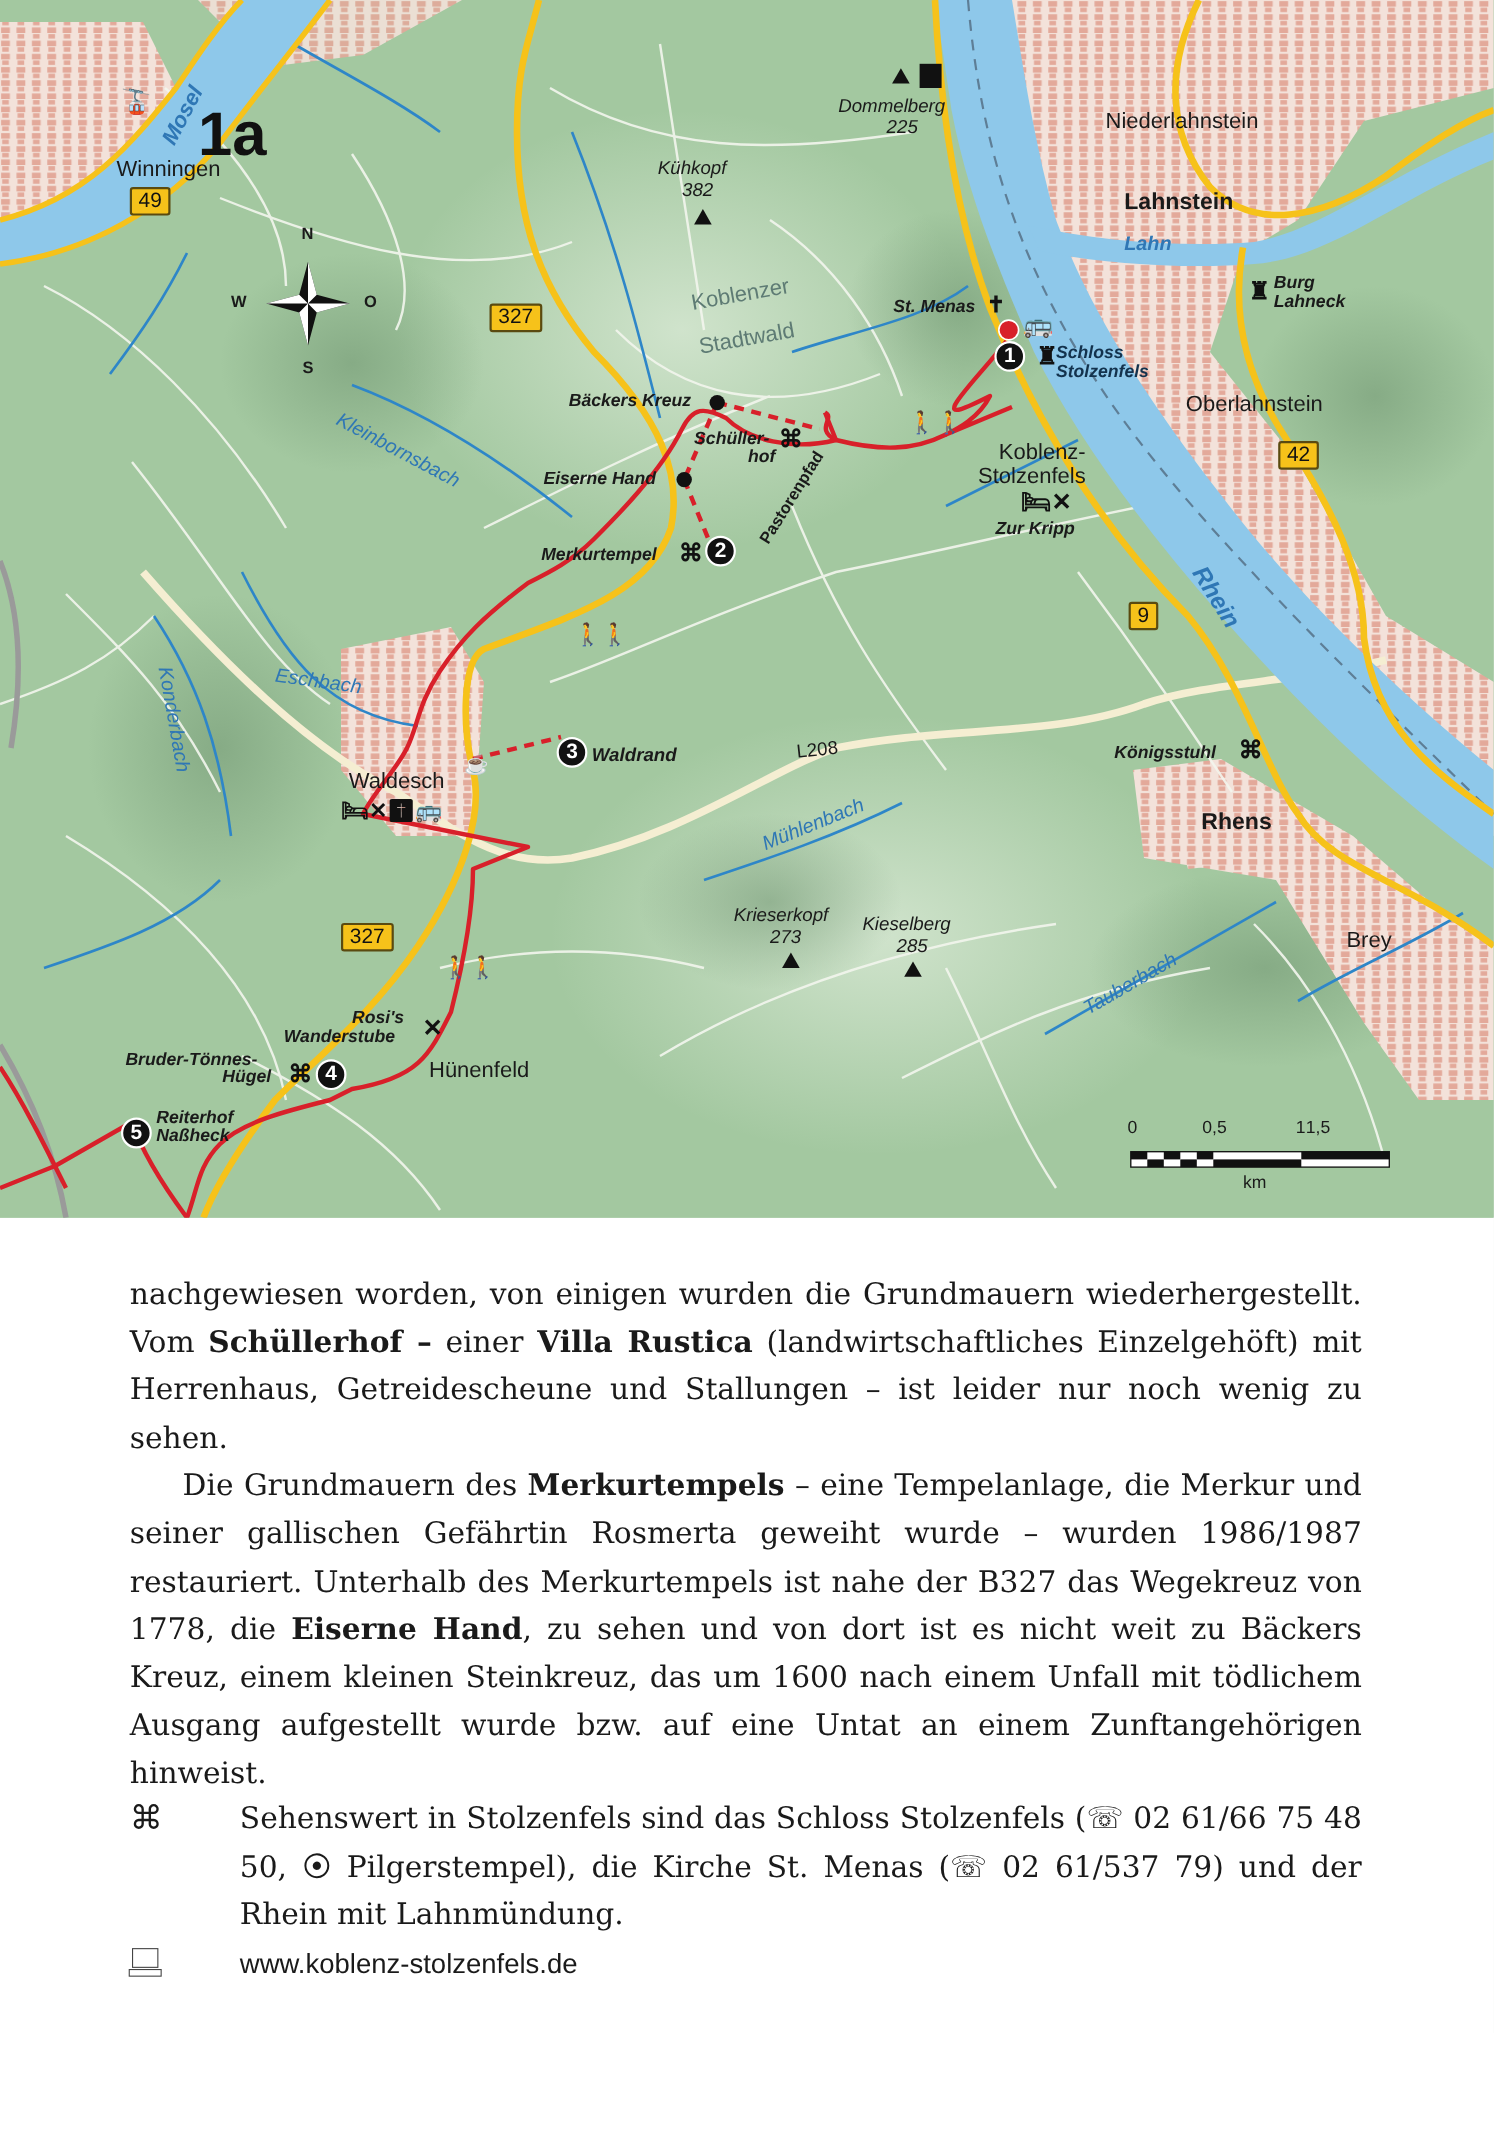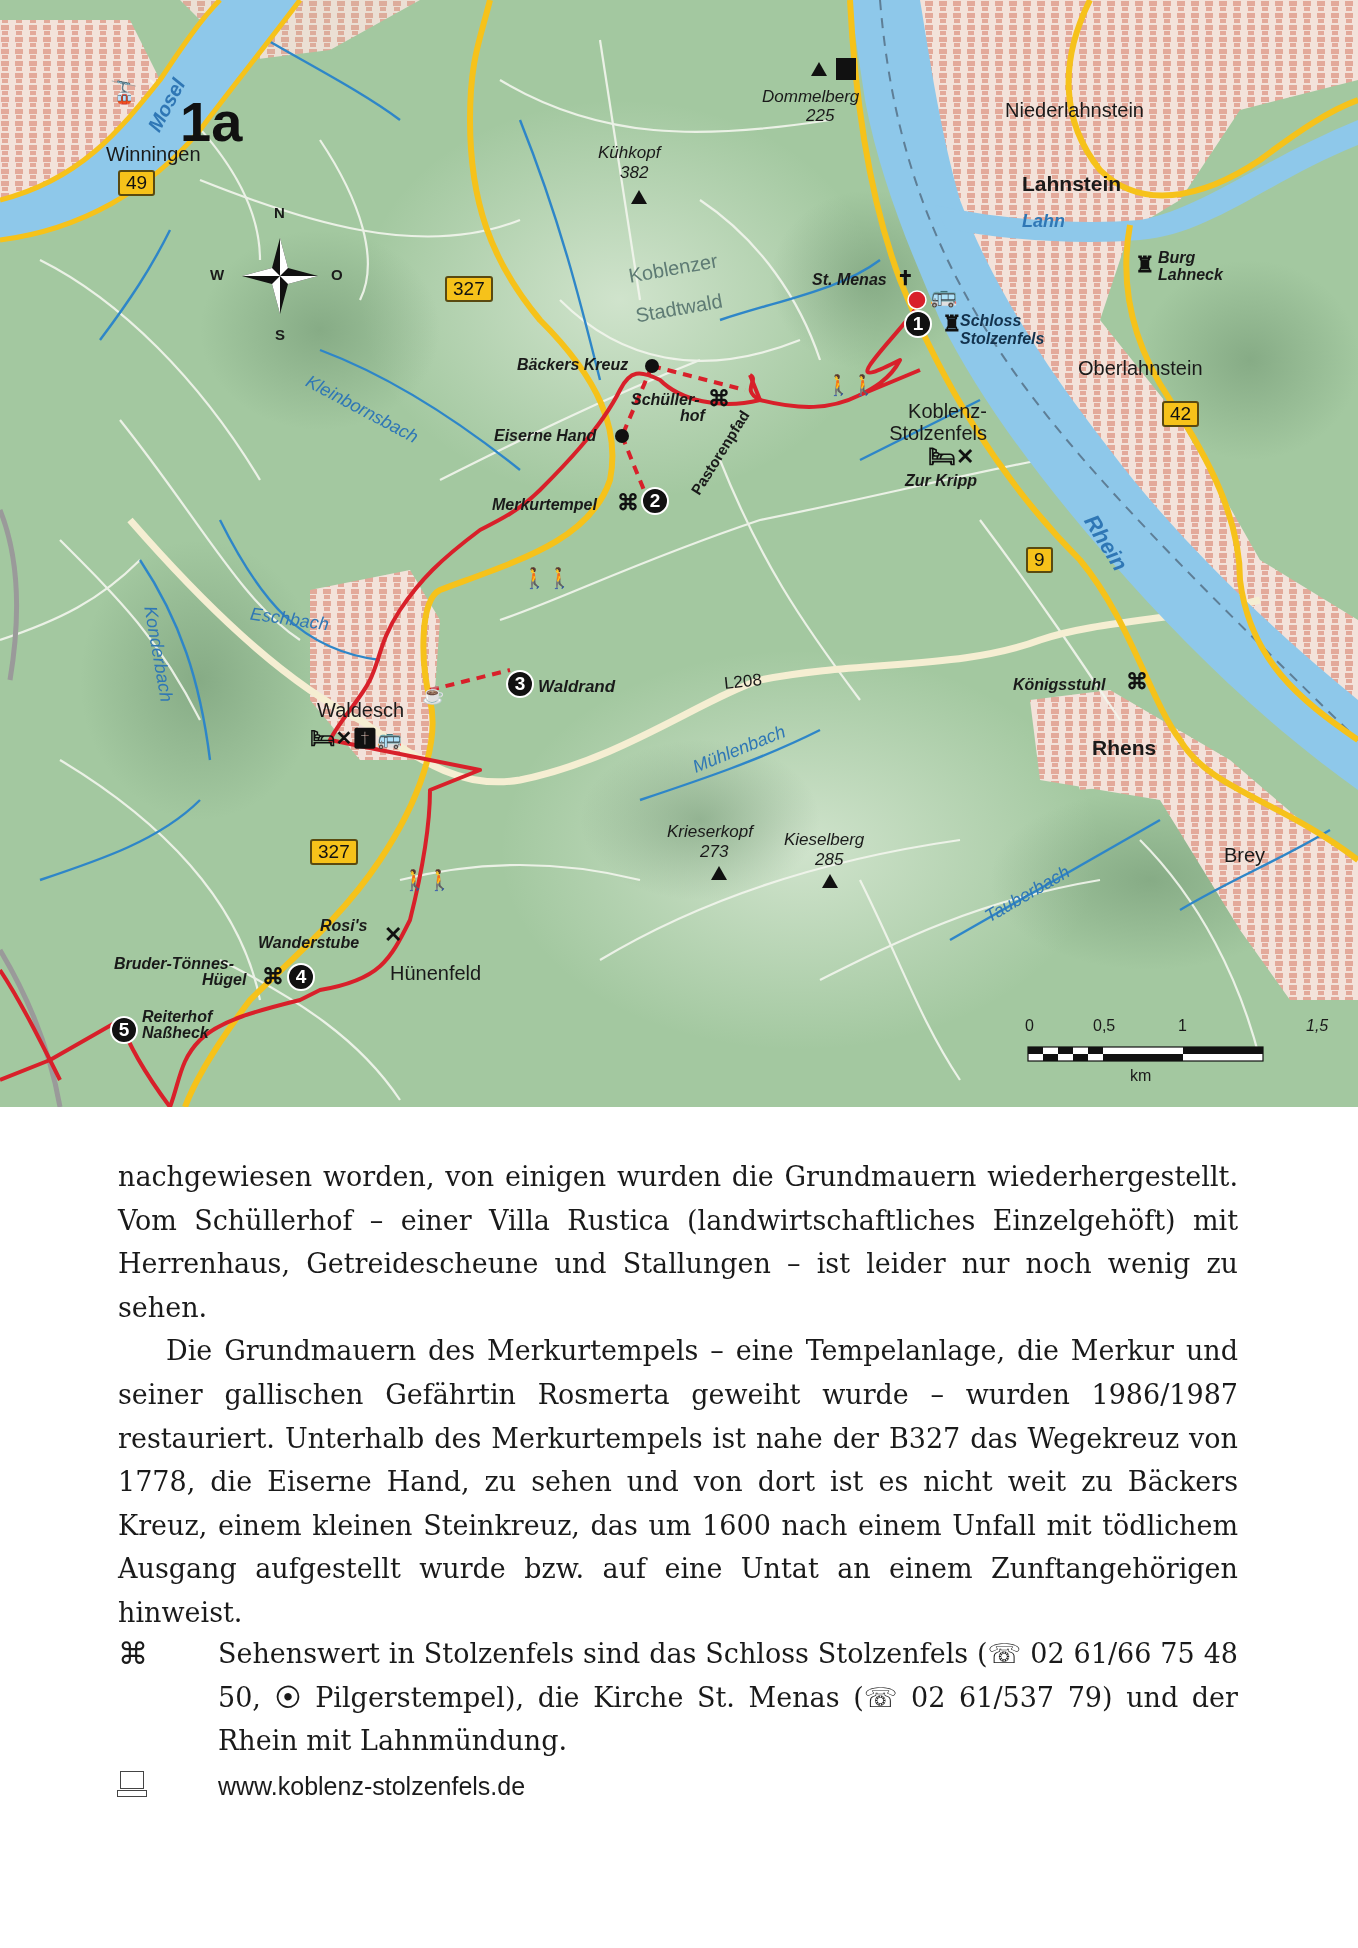--- a/index.html
+++ b/index.html
@@ -13,21 +13,21 @@
   .lbl.water { color:#2f77b5; font-style:italic; }
   .lbl.gray { color:#5e7b74; }
   .shield { position:absolute; background:#f6c21a; border:2px solid #5a4a10; border-radius:3px; font-size:19px; padding:1px 6px; color:#111; line-height:1.05; }
   .num { position:absolute; width:24px; height:24px; border-radius:50%; background:#111; color:#fff; font-weight:bold; font-size:19px; text-align:center; line-height:24px; border:2px solid #fff; }
   .peak { position:absolute; width:0; height:0; border-left:8px solid transparent; border-right:8px solid transparent; border-bottom:14px solid #111; }
   .glyph { position:absolute; color:#111; font-weight:bold; line-height:1; }
   #page-num { position:absolute; left:180px; top:75px; font-size:56px; font-weight:bold; color:#111;margin-top:14px; }
   #text { position:absolute; left:118px; top:1155px; width:1120px; font-family:"DejaVu Serif", serif; font-size:27px; line-height:43.6px; color:#1a1a1a; text-align:justify; }
   #text p { margin:0; }
   #text p.indent { text-indent:48px; }
-  #text b { font-weight:normal; }
+  #text b { font-weight:bold; }
   #info { position:absolute; left:118px; top:1632px; width:1120px; font-family:"DejaVu Serif", serif; font-size:27px; line-height:43.6px; color:#1a1a1a; text-align:justify; }
   .info-row { position:relative; padding-left:100px; }
   .info-icon { position:absolute; left:0; top:0; font-size:30px; }
   .web-row { position:relative; padding-left:100px; font-family:"Liberation Sans", sans-serif; font-size:25px; margin-top:2px; }
   .web-icon { position:absolute; left:2px; top:6px; width:22px; height:16px; border:1.5px solid #444; }
   .web-icon:after { content:""; position:absolute; left:-4px; top:18px; width:28px; height:5px; border:1.5px solid #444; }
 </style>
 </head>
 <body>
 
@@ -253,21 +253,21 @@
 
   <div class="num" style="left:904px;top:310px;">1</div>
   <div class="num" style="left:641px;top:487px;">2</div>
   <div class="num" style="left:506px;top:670px;">3</div>
   <div class="num" style="left:287px;top:963px;">4</div>
   <div class="num" style="left:110px;top:1016px;">5</div>
 
   <div class="lbl reg" style="left:1025px;top:1018px;font-size:16px;">0</div>
   <div class="lbl reg" style="left:1093px;top:1018px;font-size:16px;">0,5</div>
   <div class="lbl reg" style="left:1178px;top:1018px;font-size:16px;">1</div>
-  <div class="lbl reg" style="left:1306px;top:1018px;font-size:16px;font-style:italic;">1,5</div>
+  <div class="lbl reg" style="left:1187px;top:1018px;font-size:16px;">1,5</div>
   <div class="lbl reg" style="left:1130px;top:1068px;font-size:16px;">km</div>
 </div>
 
 <div id="text">
   <p><span>nachgewiesen worden, von einigen wurden die Grundmauern wiederhergestellt. Vom </span><b>Schüllerhof –</b><span> einer </span><b>Villa Rustica</b><span> (landwirtschaftliches Einzelgehöft) mit Herrenhaus, Getreidescheune und Stallungen – ist leider nur noch wenig zu sehen.</span></p>
   <p class="indent"><span>Die Grundmauern des </span><b>Merkurtempels</b><span> – eine Tempelanlage, die Merkur und seiner gallischen Gefährtin Rosmerta geweiht wurde – wurden 1986/1987 restauriert. Unterhalb des Merkurtempels ist nahe der B327 das Wegekreuz von 1778, die </span><b>Eiserne Hand</b><span>, zu sehen und von dort ist es nicht weit zu Bäckers Kreuz, einem kleinen Steinkreuz, das um 1600 nach einem Unfall mit tödlichem Ausgang aufgestellt wurde bzw. auf eine Untat an einem Zunftangehörigen hinweist.</span></p>
 </div>
 
 <div id="info">
   <div class="info-row">

